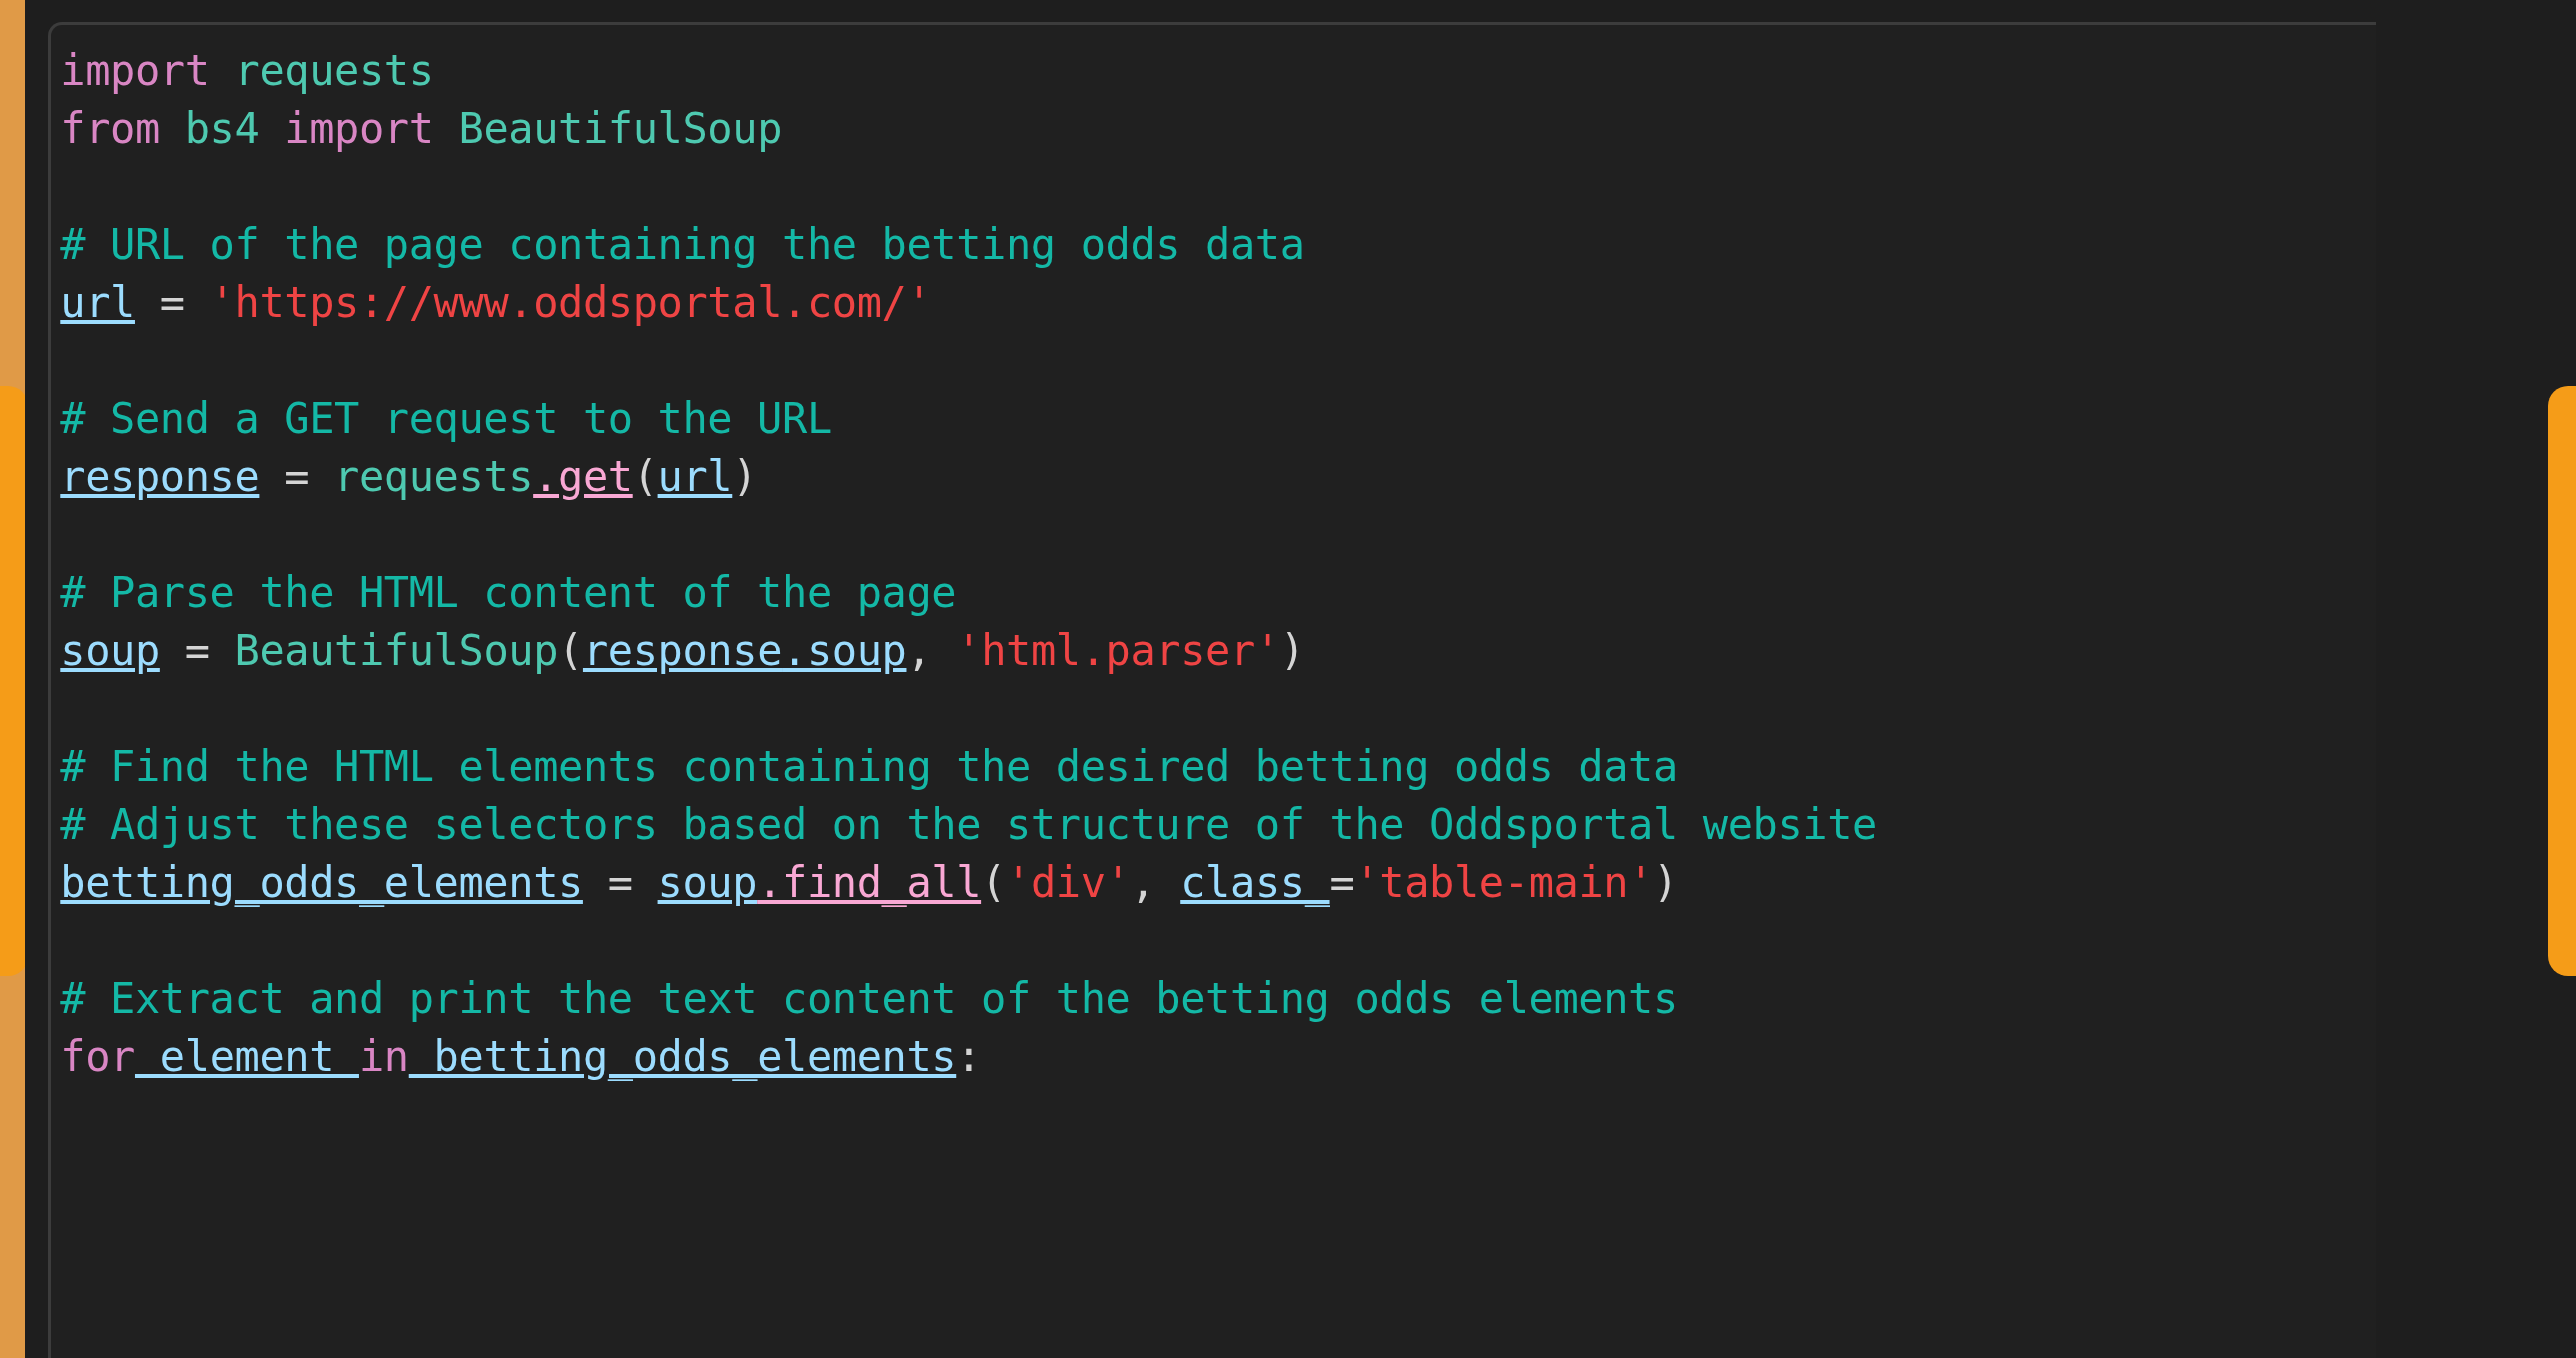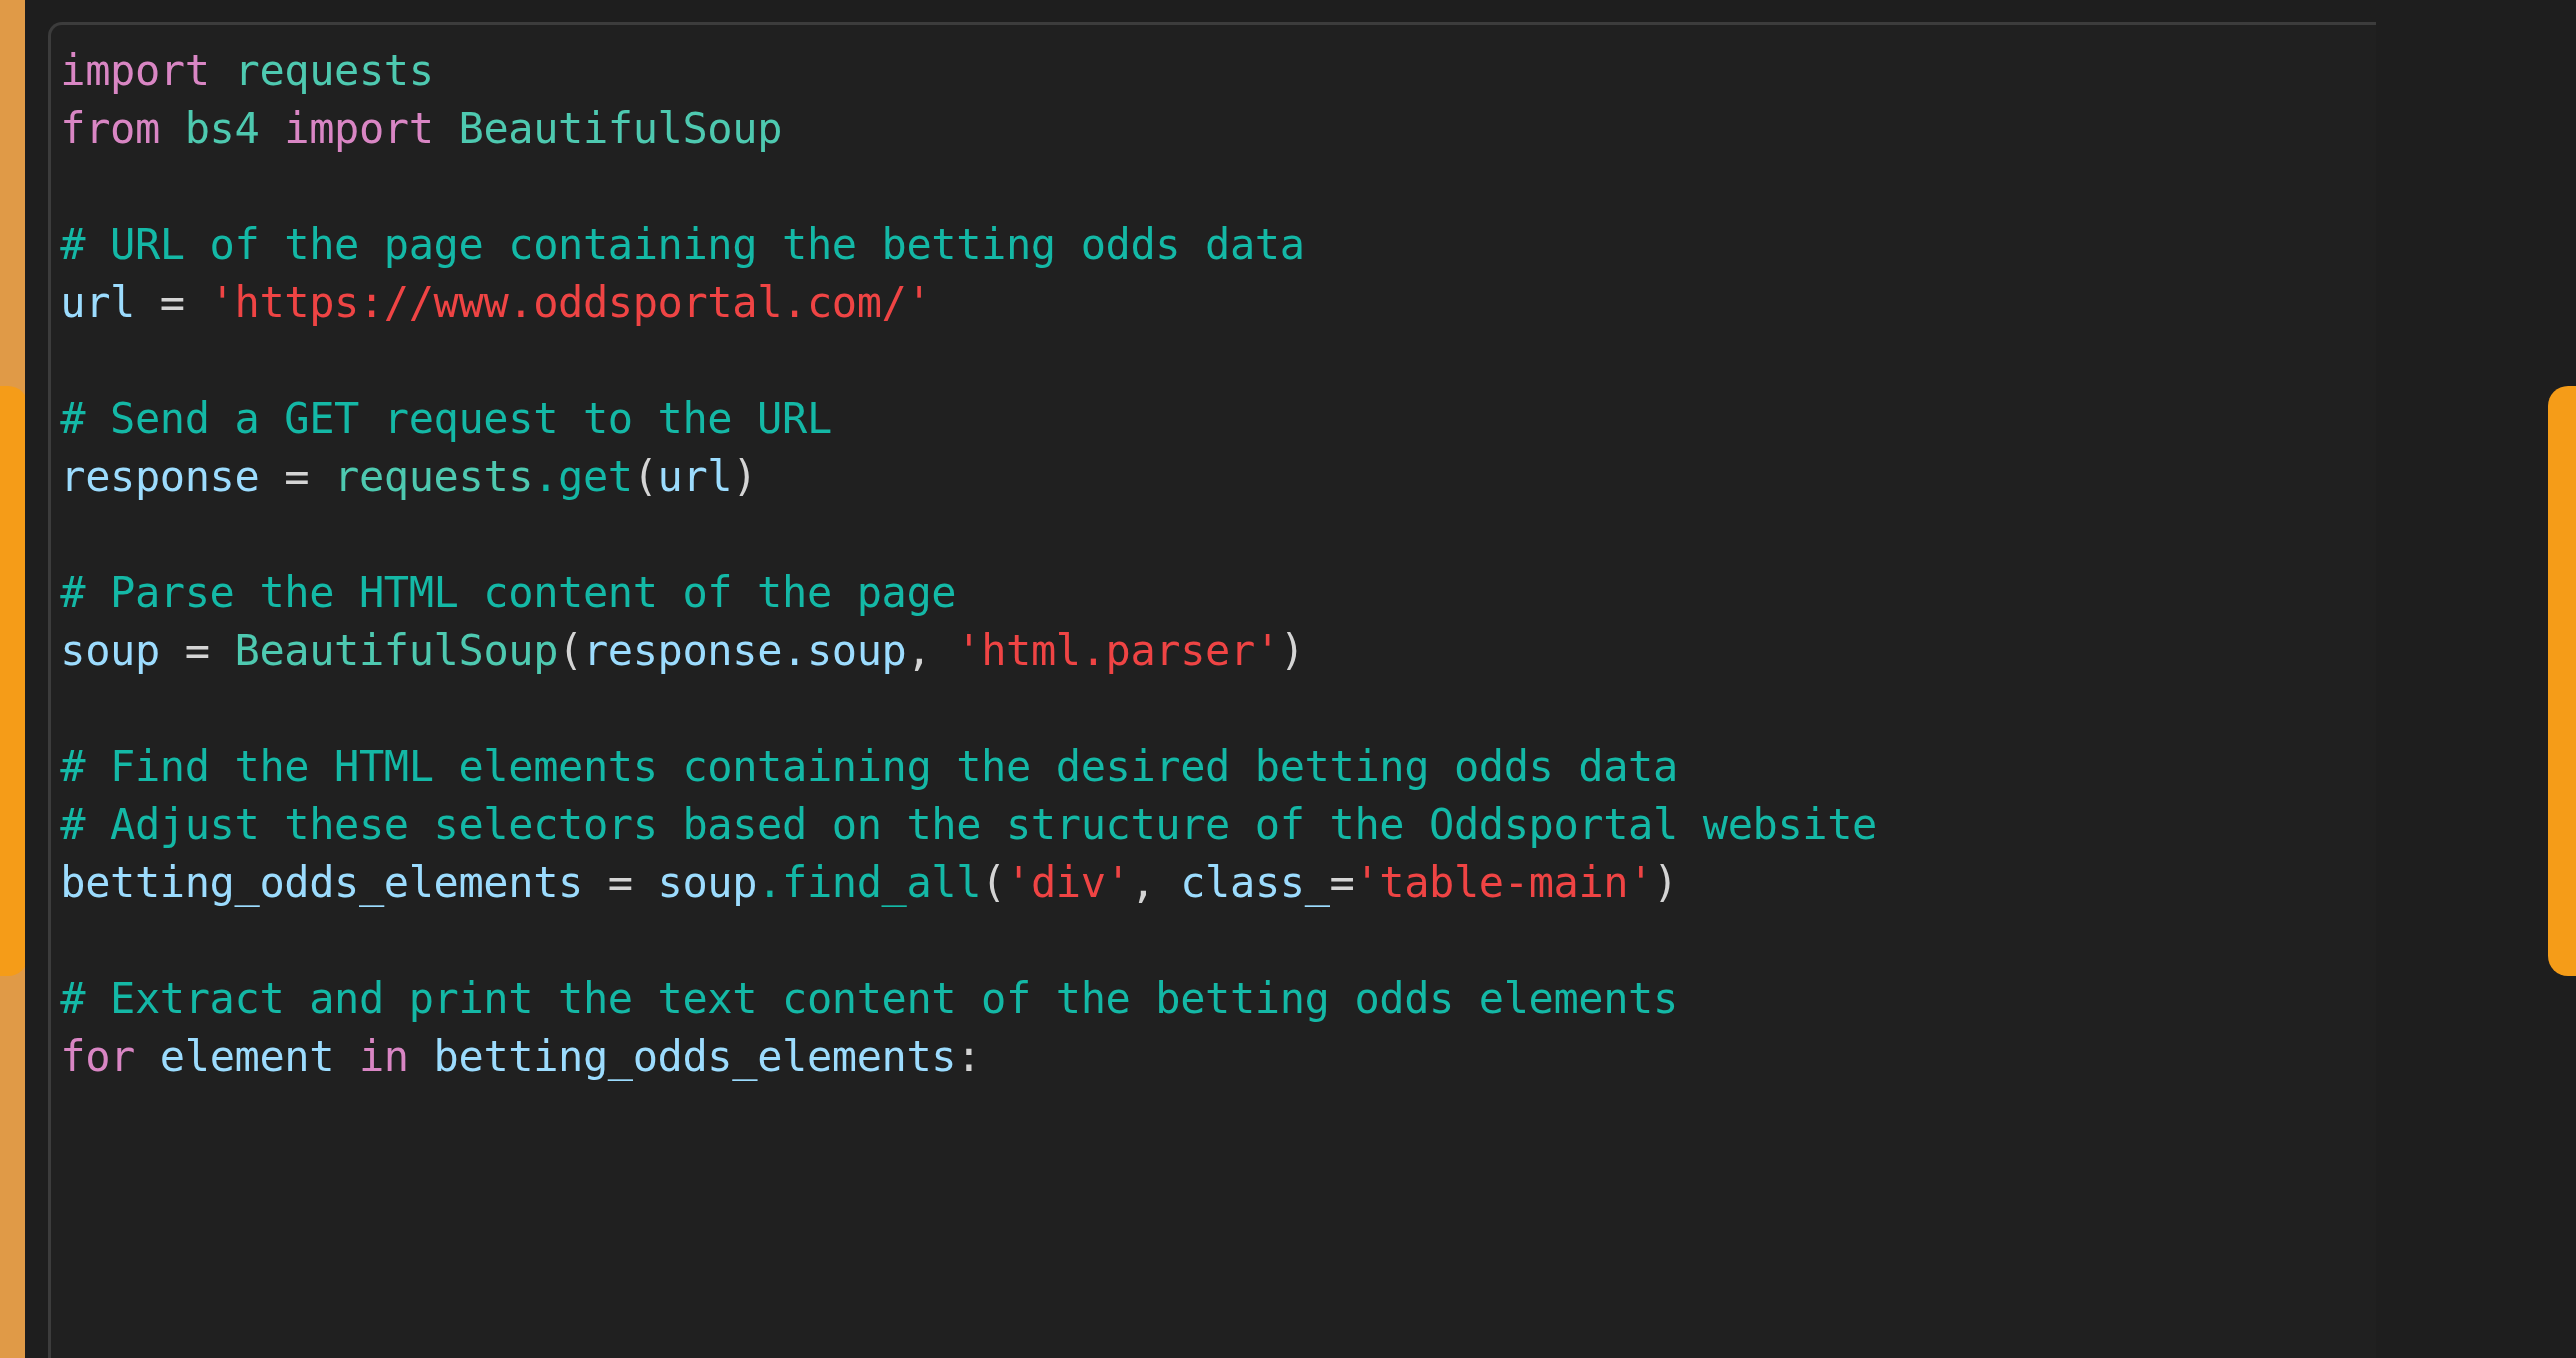--- a/index.html
+++ b/index.html
@@ -89,24 +89,24 @@
     line-height: 58px;
     color: #d4d4d4;
     white-space: pre;
     letter-spacing: -0.4px;
   }
 
   
   .tok-kw       { color: #d986c4; margin-top: 35px; }  
   .tok-mod      { color: #4ec9b0; }  
   .tok-comment  { color: #14b8a6; }
-  .tok-var      { color: #9cdcfe; }  
+  .tok-var      { color: #9cdcfe; text-decoration: underline; }  
   .tok-op       { color: #d4d4d4; }  
   .tok-str      { color: #ef4444; }  
-  .tok-fn       { color: #14b8a6; }
+  .tok-fn       { color: #f9a8d4; text-decoration: underline; }
 </style>
 </head>
 <body>
 
 <div id="app">
 
   <div class="sb-track-left"></div>
   <div class="sb-thumb-left"></div>
   <div class="gutter-left"></div>
 

